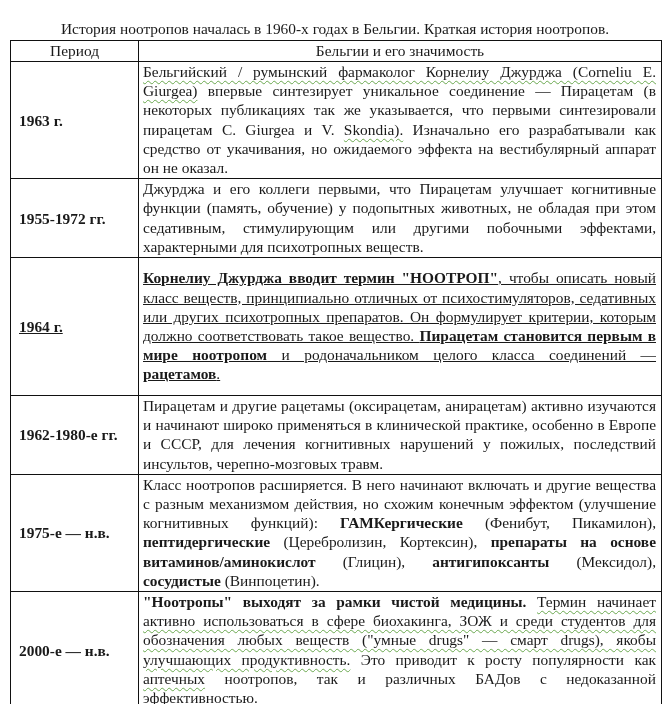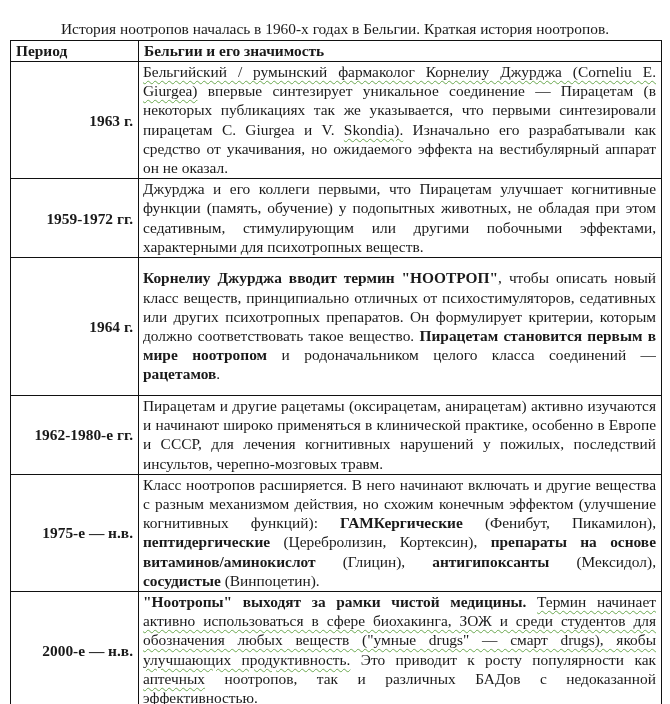--- a/index.html
+++ b/index.html
@@ -2,28 +2,28 @@
 <html><head>
 <meta charset="utf-8">
 <style>
   html, body { margin:0; padding:0; background:#ffffff; }
   body { width:670px; height:704px; overflow:hidden; font-family:"Liberation Serif", "DejaVu Serif", serif; color:#1a1a1a; }
   .caption { position:absolute; top:10px; left:0; width:670px; text-align:center; font-size:15.4px; line-height:20px;margin-top:9px; }
   table { position:absolute; top:40px; left:10px; width:651px; border-collapse:collapse; table-layout:fixed; }
   col.c1 { width:128px; }
   col.c2 { width:523px; }
   th, td { border:1.4px solid #111; padding:0 5px; vertical-align:middle; font-size:15.4px; line-height:19.2px; }
-  th { font-weight:bold; text-align:left; height:20px; }
-  td.period { font-weight:bold; text-align:right; padding-left:8px; }
+  th { font-weight:normal; text-align:center; height:20px; }
+  td.period { font-weight:bold; text-align:left; padding-left:8px; }
   td.event { text-align:justify; padding:0 5px 1px 4px; }
   b { font-weight:bold; }
   .sq { text-decoration: underline wavy #6aa84f; text-decoration-thickness:1px; text-underline-offset:3px; }
   tr.r1 td { height:115px; }
   tr.r2 td { height:76px; }
-  tr.r3 td { height:136px; }
+  tr.r3 td { height:136px;text-decoration:underline; }
   tr.r4 td { height:75px; }
   tr.r5 td { height:115px; }
   tr.r6 td { height:114px; }
 </style>
 </head>
 <body>
 
 <div class="caption">История ноотропов началась в 1960-х годах в Бельгии. Краткая история ноотропов.</div>
 
 <table>
@@ -36,21 +36,21 @@
       <th>Период</th>
       <th>Бельгии и его значимость</th>
     </tr>
   </thead>
   <tbody>
     <tr class="r1">
       <td class="period">1963 г.</td>
       <td class="event"><span class="sq">Бельгийский / румынский фармаколог Корнелиу Джурджа (Corneliu E. Giurgea)</span><span> впервые синтезирует уникальное соединение — Пирацетам (в некоторых публикациях так же указывается, что первыми синтезировали пирацетам C. Giurgea и V. </span><span class="sq">Skondia).</span><span> Изначально его разрабатывали как средство от укачивания, но ожидаемого эффекта на вестибулярный аппарат он не оказал.</span></td>
     </tr>
     <tr class="r2">
-      <td class="period">1959-1972 гг.</td>
+      <td class="period">1955-1972 гг.</td>
       <td class="event"><span>Джурджа и его коллеги первыми, что Пирацетам улучшает когнитивные функции (память, обучение) у подопытных животных, не обладая при этом седативным, стимулирующим или другими побочными эффектами, характерными для психотропных веществ.</span></td>
     </tr>
     <tr class="r3">
       <td class="period">1964 г.</td>
       <td class="event"><b>Корнелиу Джурджа вводит термин "НООТРОП"</b><span>, чтобы описать новый класс веществ, принципиально отличных от психостимуляторов, седативных или других психотропных препаратов. Он формулирует критерии, которым должно соответствовать такое вещество. </span><b>Пирацетам становится первым в мире ноотропом</b><span> и родоначальником целого класса соединений — </span><b>рацетамов</b><span>.</span></td>
     </tr>
     <tr class="r4">
       <td class="period">1962-1980-е гг.</td>
       <td class="event"><span>Пирацетам и другие рацетамы (оксирацетам, анирацетам) активно изучаются и начинают широко применяться в клинической практике, особенно в Европе и СССР, для лечения когнитивных нарушений у пожилых, последствий инсультов, черепно-мозговых травм.</span></td>
     </tr>

